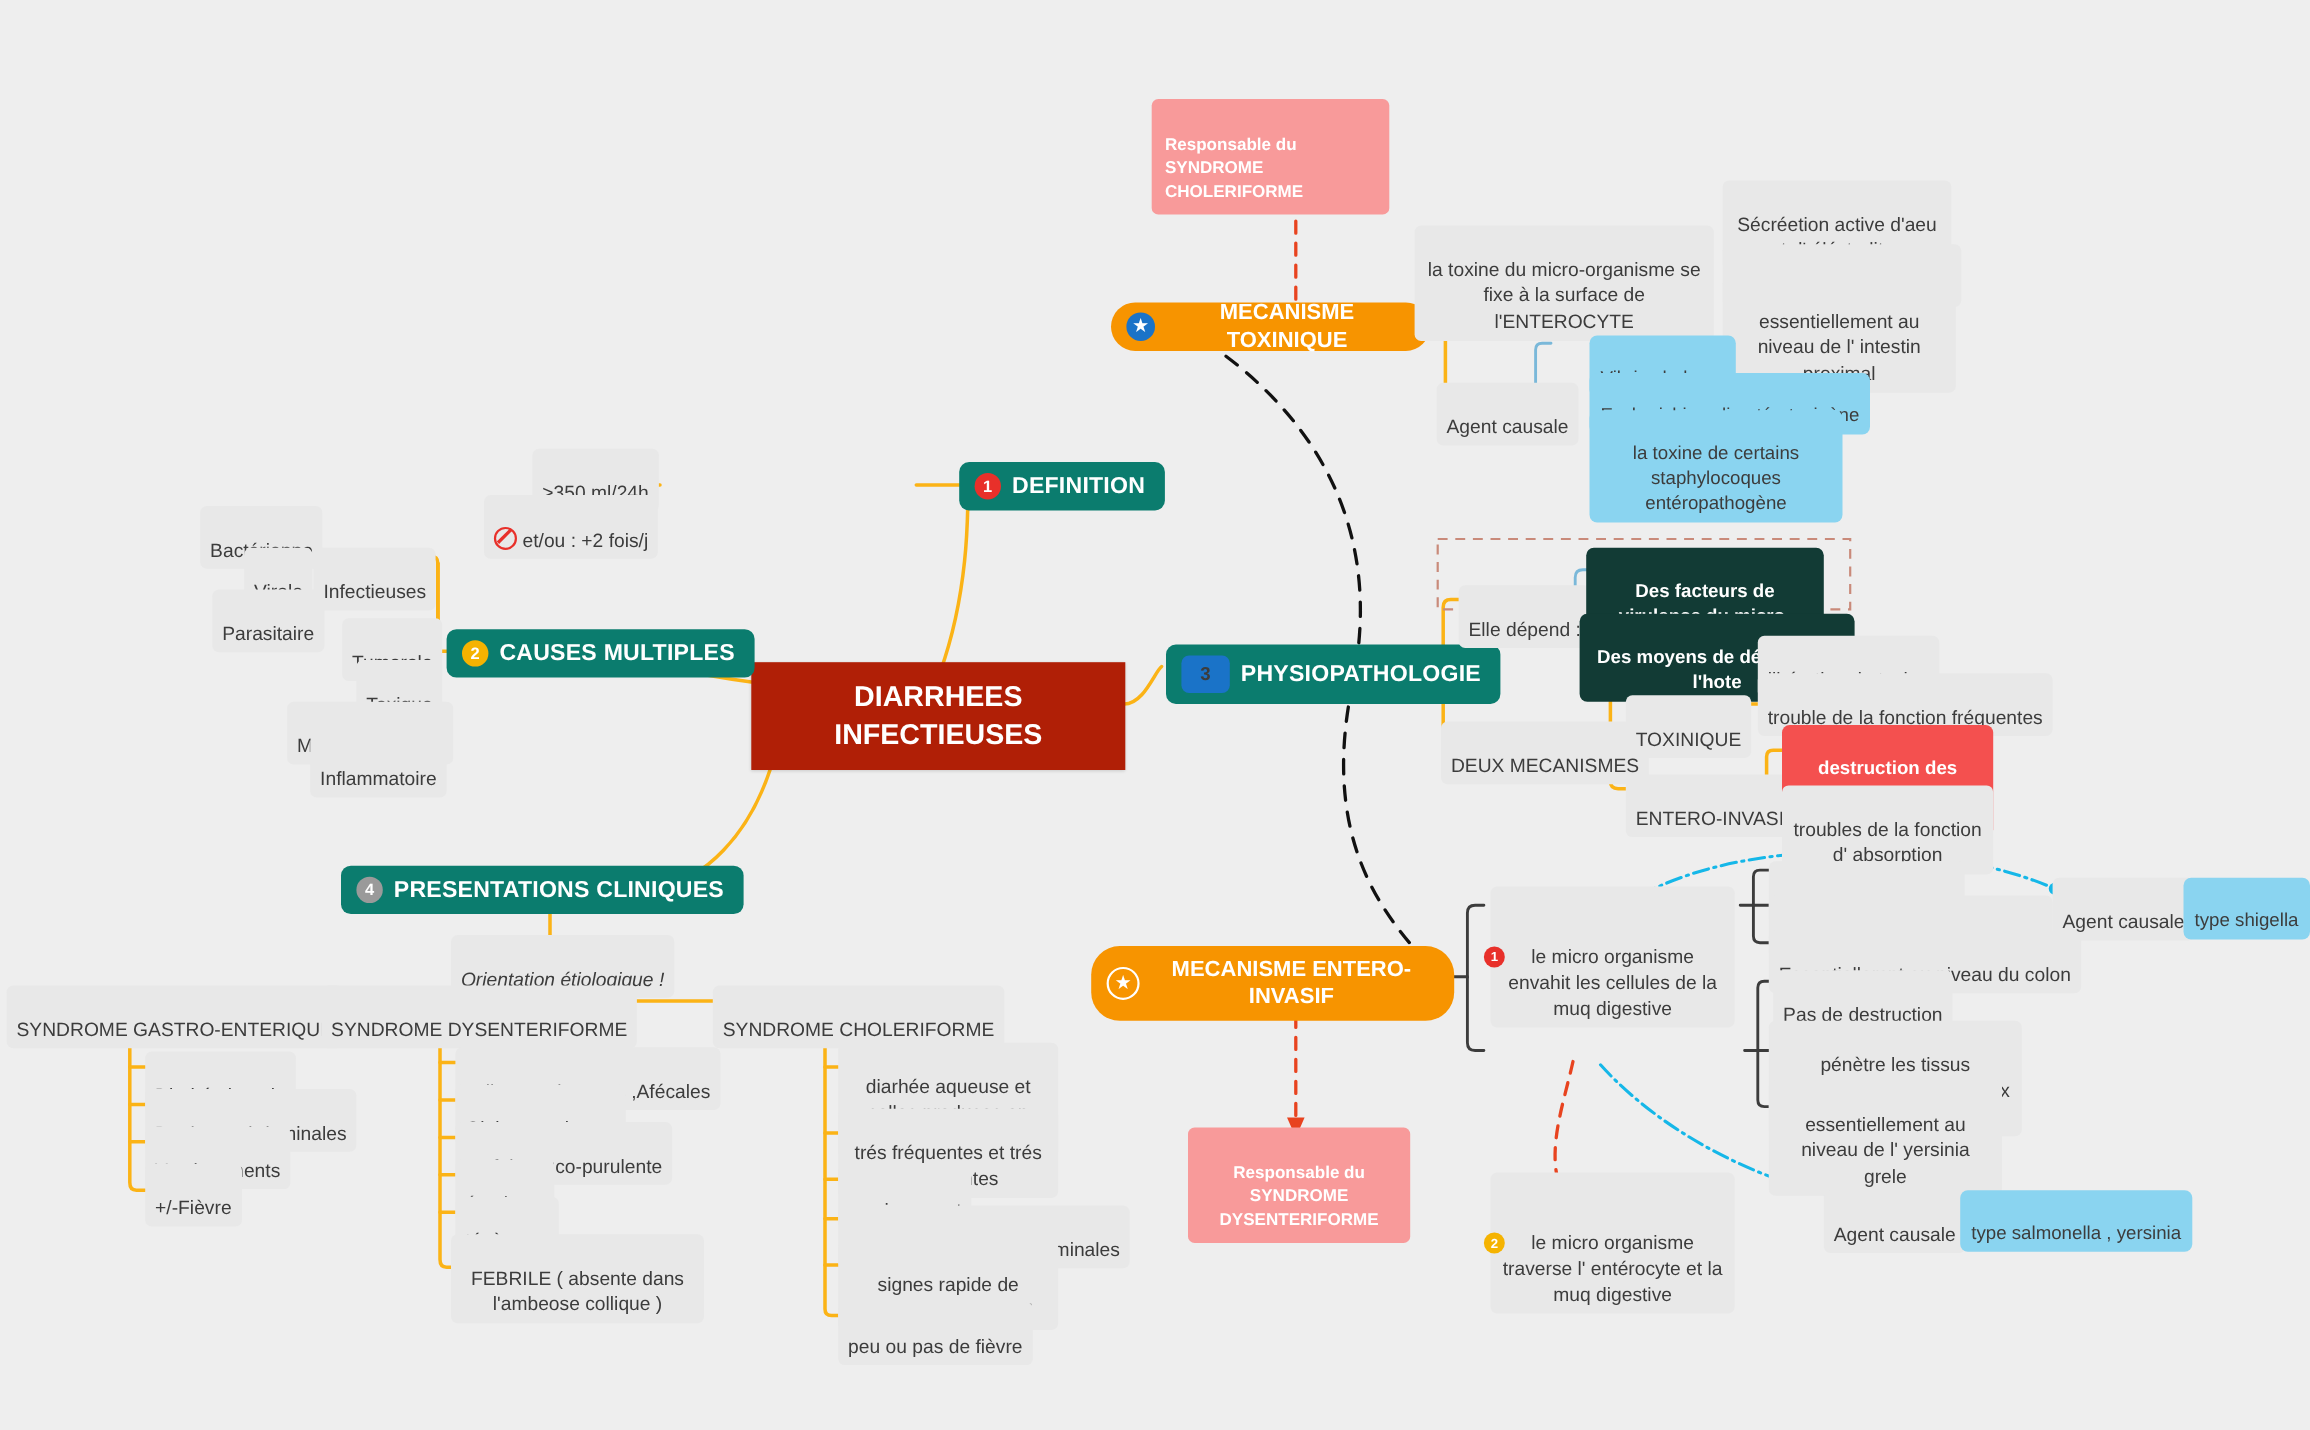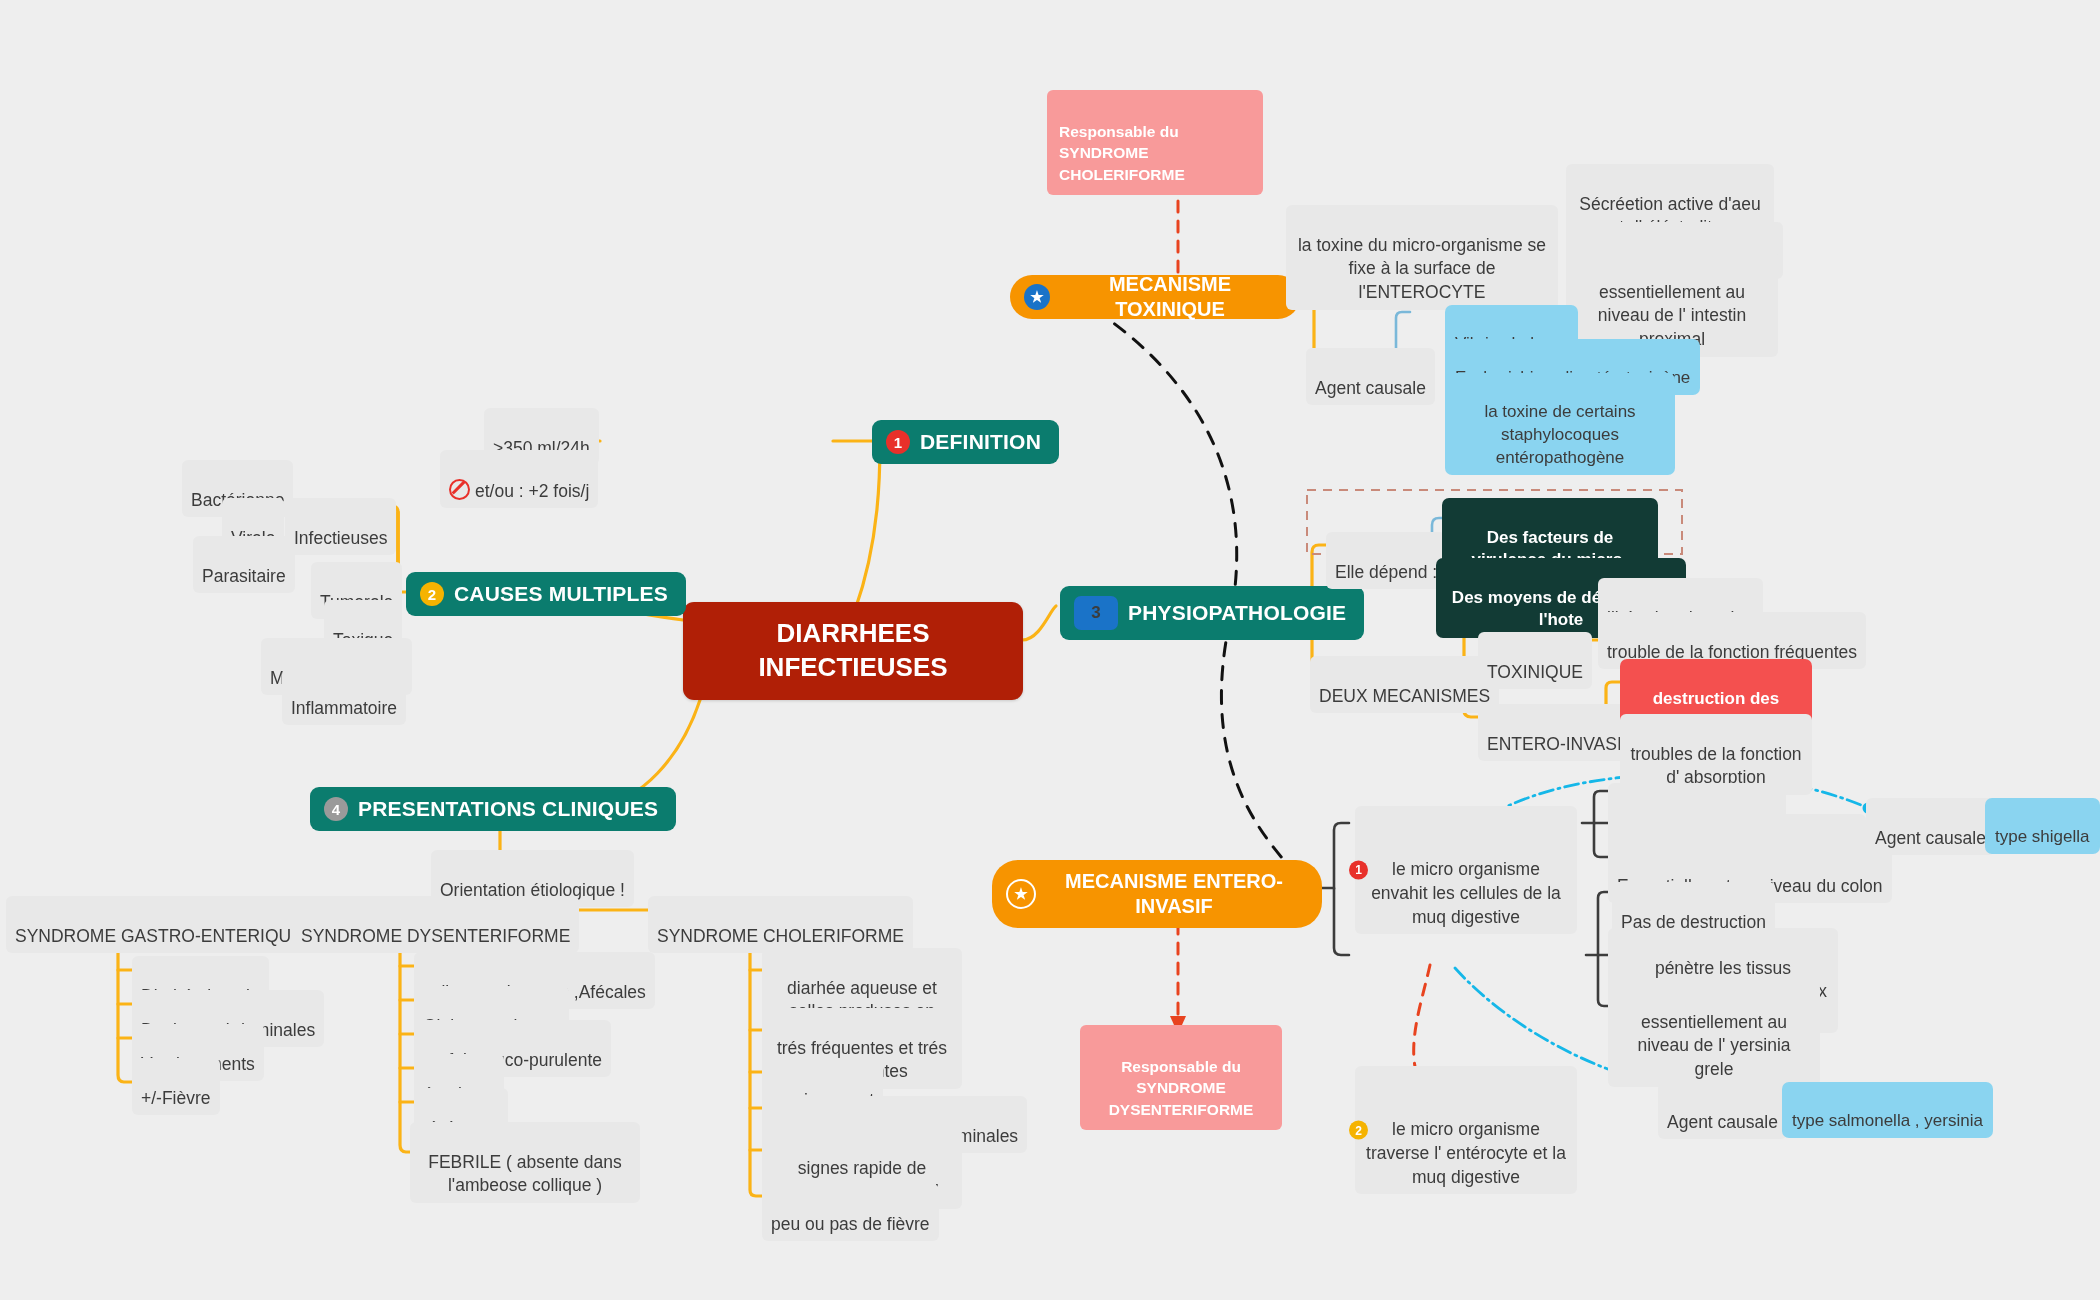--- a/index.html
+++ b/index.html
@@ -52,21 +52,21 @@
   }
   .badge.red{background:#e8302a;}
   .badge.amber{background:#f5b301;color:#fff;}
   .badge.blue{background:#1a73c8;}
   .badge.grey{background:#9a9a9a;}
 
   
   .root{
     background:#b01f06;
     color:#fff;
-    border-radius:11px;
+    border-radius:0;
     font-size:26px;
     font-weight:bold;
     text-align:center;
     display:flex;align-items:center;justify-content:center;
     line-height:1.3;
     white-space:pre-line;
     box-shadow:0 1px 3px rgba(0,0,0,.15);
   }
 
   
@@ -321,21 +321,21 @@
   </div>
   <div class="node leaf left" style="left:282px;top:668px;">
     <span>Inflammatoire</span>
   </div>
 
   <div class="node teal" style="left:310px;top:787px;">
     <span class="badge grey">4</span>
     <span>PRESENTATIONS CLINIQUES</span>
   </div>
 
-  <div class="node leaf" style="left:431px;top:850px;">
+  <div class="node leaf" style="left:410px;top:850px;font-style:italic;">
     <span>Orientation étiologique !</span>
   </div>
 
   <div class="node leaf" style="left:6px;top:896px;">
     <span>SYNDROME GASTRO-ENTERIQUE</span>
   </div>
   <div class="node leaf" style="left:292px;top:896px;">
     <span>SYNDROME DYSENTERIFORME</span>
   </div>
   <div class="node leaf" style="left:648px;top:896px;">

